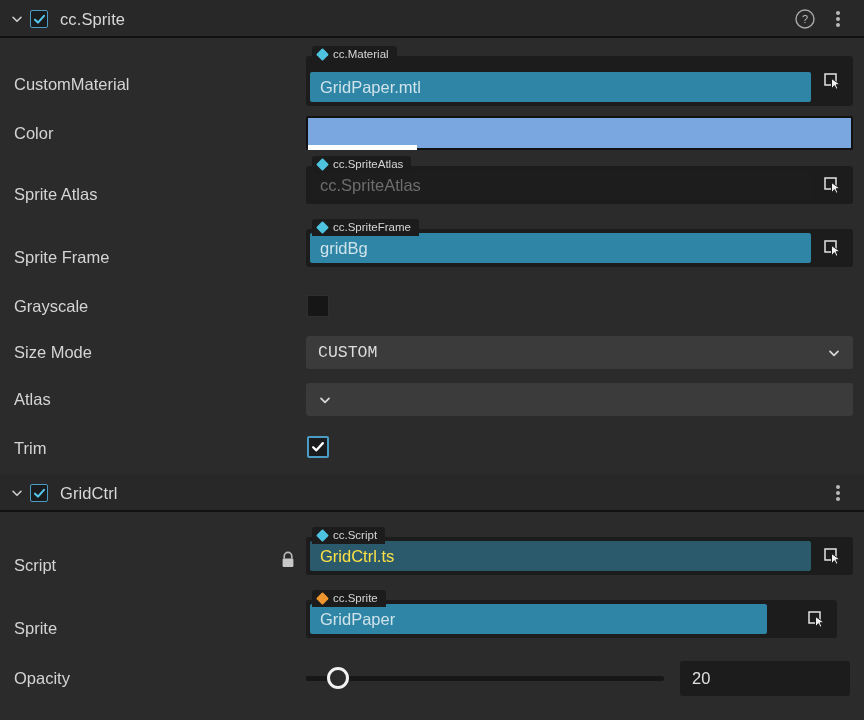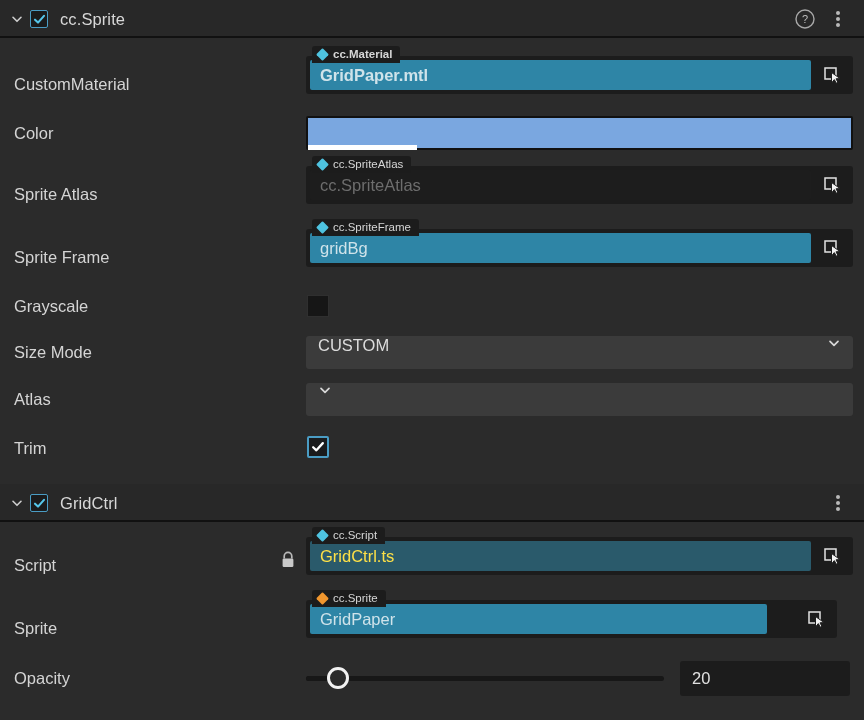--- a/index.html
+++ b/index.html
@@ -214,25 +214,26 @@
     background: #ffffff;
   }
 
   
   .select {
     width: 547px;
     height: 33px;
     background: #3b3b3b;
     border-radius: 3px;
     display: flex;
-    align-items: flex-start;
+    align-items: center;
     padding: 0 12px;
     color: #dcdcdc;
     font-size: 16.5px;
     cursor: pointer;
+    font-family: Liberation Mono, monospace;
   }
   .select .sel-text { flex: 1 1 auto; white-space: nowrap; }
 
   
   .lock {
     position: absolute;
     left: 280px;
     display: flex;
     align-items: center;
     justify-content: center;
@@ -336,28 +337,28 @@
       <div>
         <span class="dot"></span>
         <span class="dot"></span>
         <span class="dot"></span>
       </div>
     </div>
   </div>
 
   <div class="row" style="top:60px;height:48px;">
     <div class="row-label">CustomMaterial</div>
-    <div class="field-zone" style="top:-14px;font-weight:bold;">
+    <div class="field-zone" style="top:-14px;">
       <div class="asset-wrap" style="width:547px;height:52px;">
         <div class="asset-tag">
           <span class="diamond"></span>
           <span class="asset-tag-text">cc.Material</span>
         </div>
         <div class="asset-box" style="width:547px;">
-          <div class="asset-input" style="width:505px;">GridPaper.mtl</div>
+          <div class="asset-input" style="width:505px;margin-top:12px;">GridPaper.mtl</div>
           <div class="pick-btn">
             <svg width="20" height="20" viewBox="0 0 20 20">
               <rect x="3" y="3" width="11" height="11" stroke="#e2e2e2" stroke-width="1.5" fill="none"></rect>
               <path d="M9.5 7.5 L9.5 18 L12.3 14.6 L14.3 18.2 L15.9 17.3 L14 13.8 L18.2 13.6 Z" fill="#f2f2f2" stroke="#1c1c1c" stroke-width="1"></path>
             </svg>
           </div>
         </div>
       </div>
     </div>
   </div>
@@ -444,21 +445,21 @@
 
   <div class="row" style="top:432px;height:32px;">
     <div class="row-label">Trim</div>
     <div class="sq-check on" style="top:4px;">
       <svg width="14" height="14" viewBox="0 0 13 13">
         <path d="M2 6.7 L5 9.6 L11 2.9" stroke="#ffffff" stroke-width="2.1" fill="none" stroke-linecap="round" stroke-linejoin="round"></path>
       </svg>
     </div>
   </div>
 
-  <div class="comp-header" style="position:absolute;top:484px;left:0;width:864px;">
+  <div class="comp-header" style="position:absolute;top:474px;left:0;width:864px;">
     <div class="chevron">
       <svg width="14" height="14" viewBox="0 0 14 14">
         <path d="M3 5.3 L7 9.3 L11 5.3" stroke="#cfcfcf" stroke-width="1.6" fill="none" stroke-linecap="round" stroke-linejoin="round"></path>
       </svg>
     </div>
     <div class="cb checked">
       <svg width="13" height="13" viewBox="0 0 13 13">
         <path d="M2 6.7 L5 9.6 L11 2.9" stroke="#55c6ea" stroke-width="2.1" fill="none" stroke-linecap="round" stroke-linejoin="round"></path>
       </svg>
     </div>

